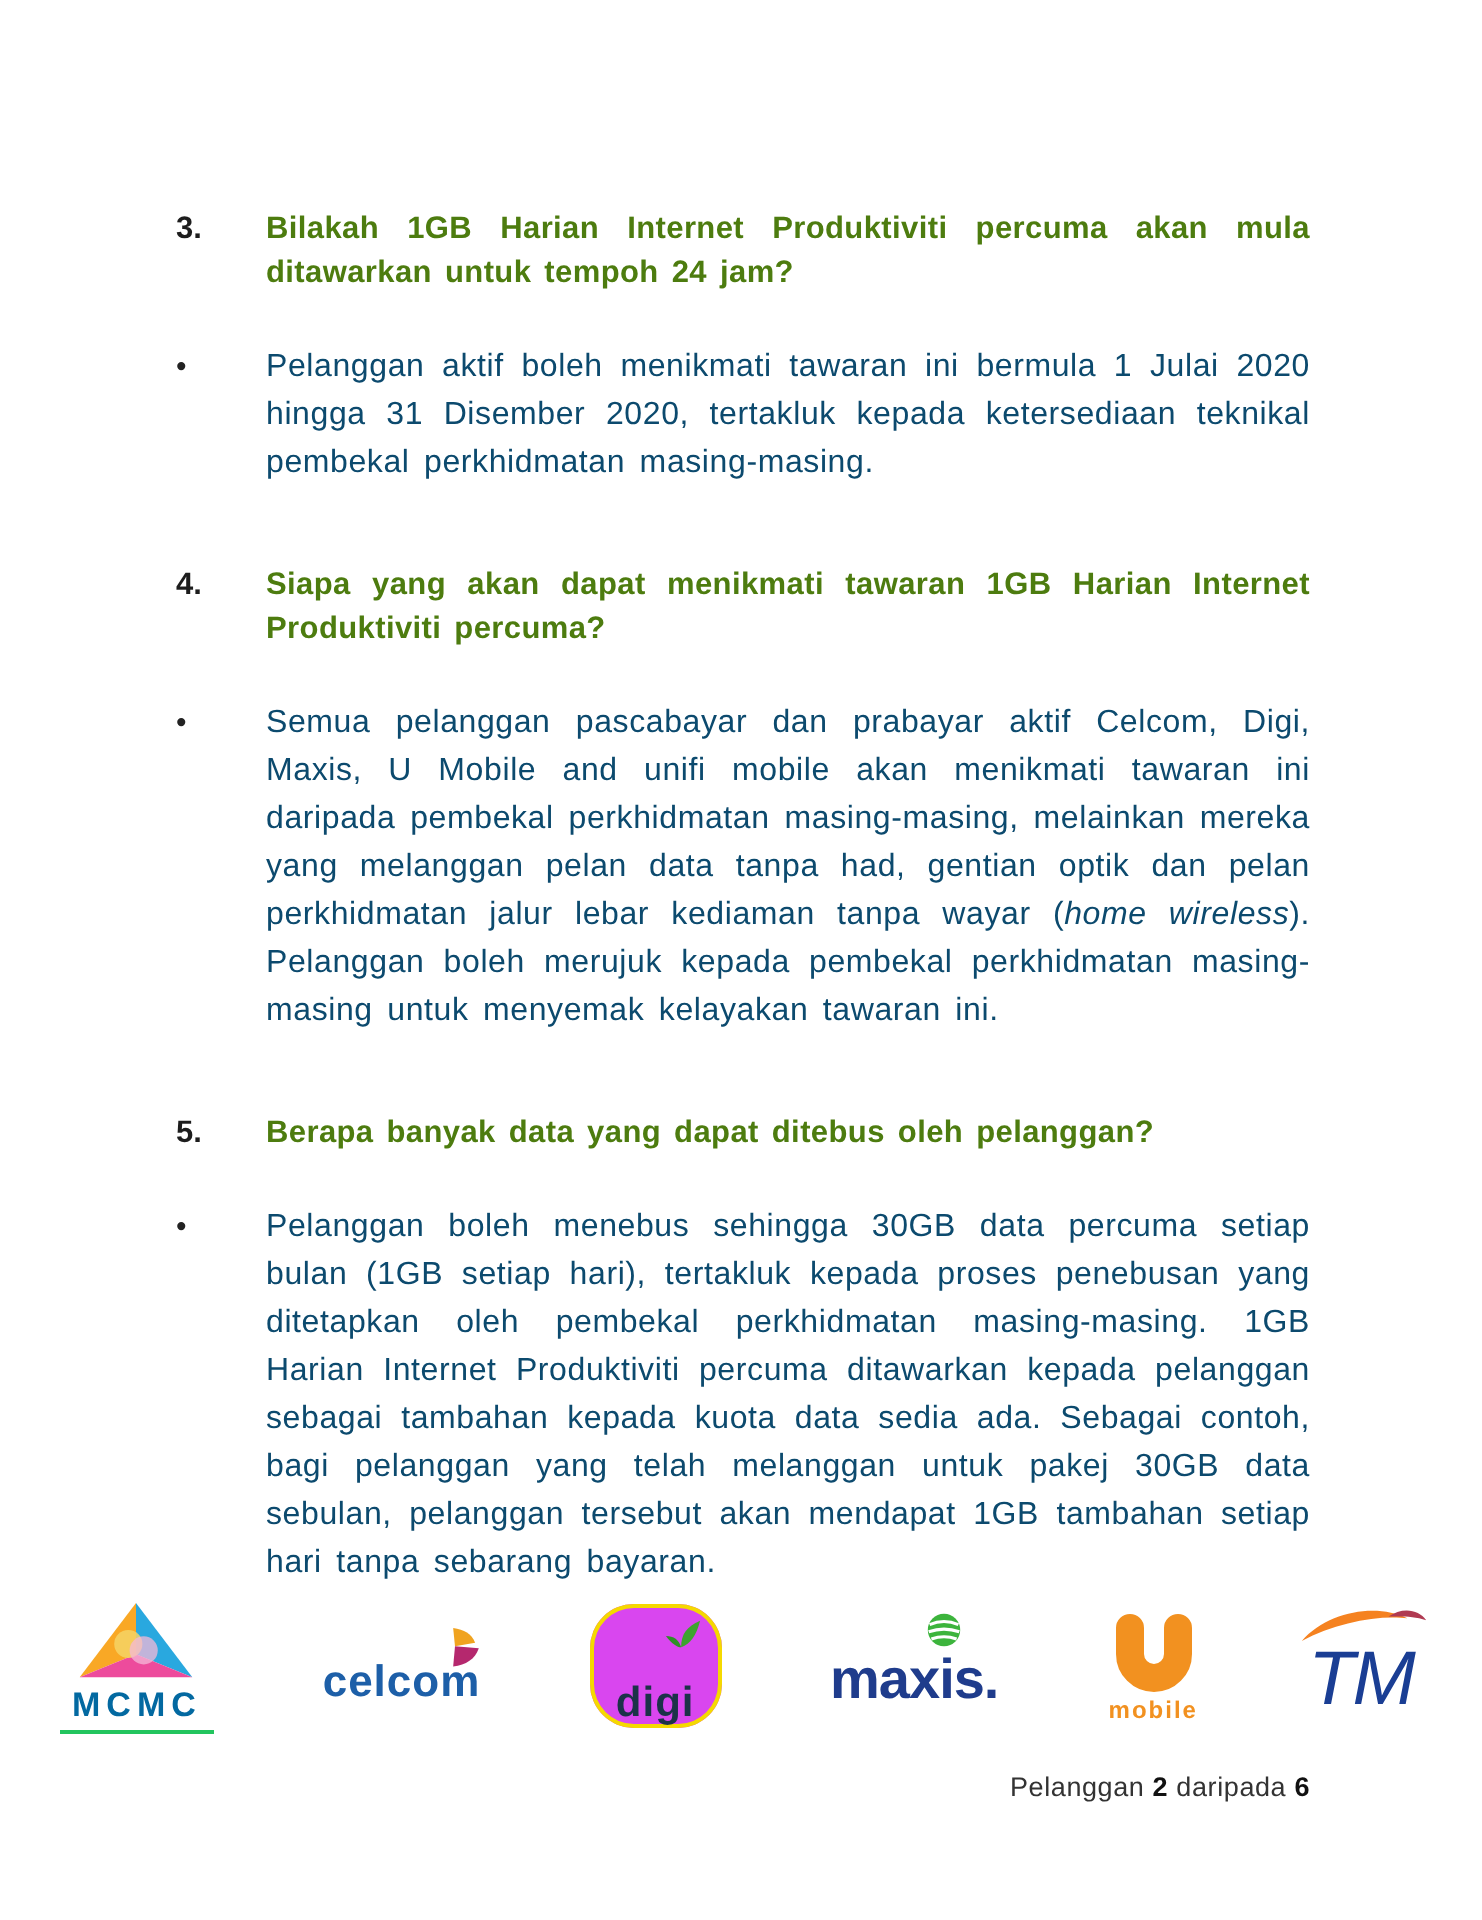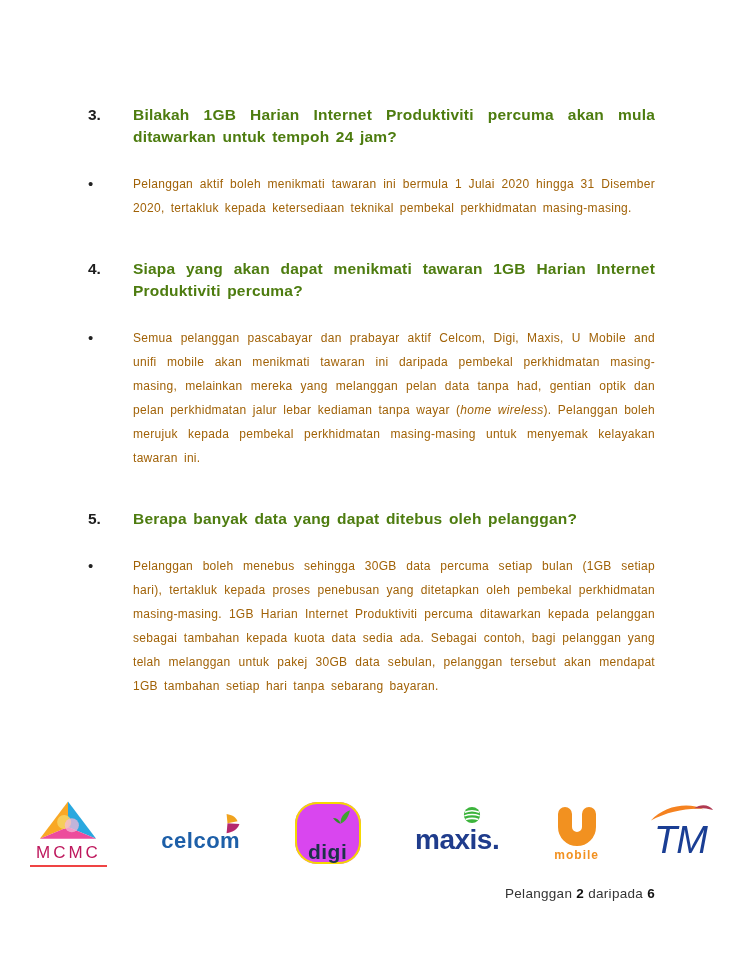--- a/index.html
+++ b/index.html
@@ -15,36 +15,36 @@
   .qa-answer  { margin-bottom:38px; }
   .num {
     font-weight:700; color:#1d1d1d; font-size:15.5px; line-height:22px;
   }
   .bullet-cell { font-weight:400; color:#222; font-size:15px; line-height:24px; }
   .qtext {
     font-size:15.5px; font-weight:700; color:#4d7c0f; line-height:22px;
     text-align:justify; letter-spacing:0.2px; word-spacing:2px;
   }
   .atext {
-    font-size:12px; font-weight:400; color:#a16207; line-height:24px;
+    font-size:16px; font-weight:400; color:#0c4a6e; line-height:24px;
     text-align:justify; letter-spacing:0.3px; word-spacing:2.5px;
   }
   .atext em { font-style:italic; }
 
   
   .logo-strip {
     position:absolute; left:30px; right:34px; top:790px; height:86px;
     display:flex; justify-content:space-between; align-items:center;
   }
   .logo { position:relative; display:flex; flex-direction:column; align-items:center; }
 
   
   .mcmc-text {
-    font-size:17px; font-weight:400; color:#be185d; letter-spacing:3px;
-    border-bottom:2px solid #ef4444; padding:0 6px 2px 6px; margin-top:-2px;
+    font-size:17px; font-weight:700; color:#0369a1; letter-spacing:3px;
+    border-bottom:2px solid #22c55e; padding:0 6px 2px 6px; margin-top:-2px;
   }
   
   .celcom { padding-top:16px; }
   .celcom-text { font-size:22px; font-weight:700; color:#1d5fa8; letter-spacing:0.5px; }
   .celcom-arrow { position:absolute; top:2px; right:-4px; }
   
   .digi-badge {
     width:66px; height:62px; background:#d946ef; border-radius:22px;
     display:flex; align-items:center; justify-content:flex-end; position:relative;
     box-shadow:0 0 0 2px #f5d900 inset;

